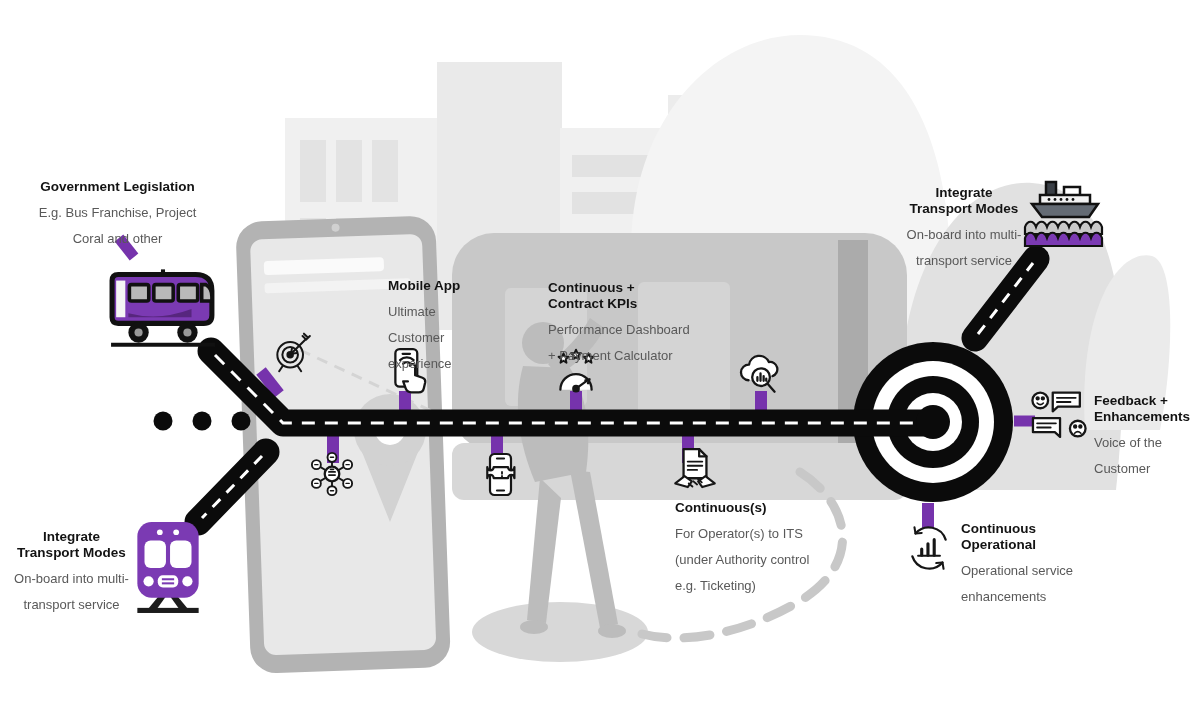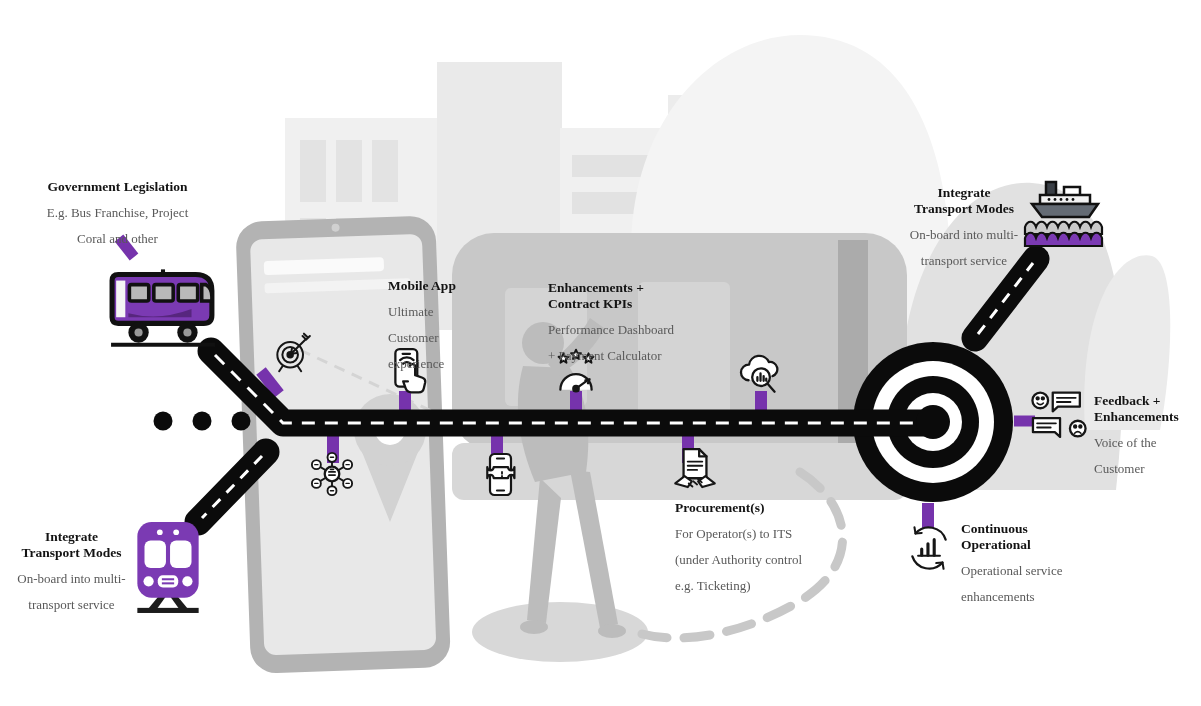--- a/index.html
+++ b/index.html
@@ -1,18 +1,18 @@
 <!DOCTYPE html>
 <html><head>
 <meta charset="utf-8">
 <style>
   html,body{margin:0;padding:0;background:#ffffff;}
   #canvas{
     position:relative;width:1201px;height:706px;overflow:hidden;background:#fff;
-    font-family:Liberation Serif, serif;
+    font-family:Liberation Sans, sans-serif;
     --purple:#7633ac; --vpurple:#7b3ab3; --road:#0b0b0b; --sub:#595959;
   }
   svg{display:block}
   .layer{position:absolute;left:0;top:0;}
   .label{position:absolute;z-index:6;line-height:16px;font-size:13px;}
   .label .t{font-weight:700;color:#131313;font-size:13.5px;white-space:nowrap;}
   .label .s{color:var(--sub);white-space:nowrap;margin-top:10px;}
   .center{text-align:center;}
   .icon{position:absolute;z-index:6;}
   .lineicon{stroke:#161616;fill:none;stroke-width:2.2;stroke-linecap:round;stroke-linejoin:round;}
@@ -278,21 +278,21 @@
 
 
   <div class="label" style="left:388px;top:278px;width:110px">
     <div class="t">Mobile App</div>
     <div class="s">Ultimate</div>
     <div class="s">Customer</div>
     <div class="s">experience</div>
   </div>
 
   <div class="label" style="left:548px;top:280px;width:160px">
-    <div class="t">Enhancements +</div>
+    <div class="t">Continuous +</div>
     <div class="t">Contract KPIs</div>
     <div class="s">Performance Dashboard</div>
     <div class="s">+ Payment Calculator</div>
   </div>
 
 
   <div class="label center" style="left:885px;top:185px;width:158px">
     <div class="t">Integrate</div>
     <div class="t">Transport Modes</div>
     <div class="s">On-board into multi-</div>
@@ -309,21 +309,21 @@
   <div class="label" style="left:961px;top:521px;width:135px">
     <div class="t">Continuous</div>
     <div class="t">Operational</div>
     <div class="s">Operational service</div>
     <div class="s">enhancements</div>
   </div>
 
 
 
   <div class="label" style="left:675px;top:500px;width:155px">
-    <div class="t">Procurement(s)</div>
+    <div class="t">Continuous(s)</div>
     <div class="s">For Operator(s) to ITS</div>
     <div class="s">(under Authority control</div>
     <div class="s">e.g. Ticketing)</div>
   </div>
 
   <div class="label center" style="left:0px;top:529px;width:143px">
     <div class="t">Integrate</div>
     <div class="t">Transport Modes</div>
     <div class="s">On-board into multi-</div>
     <div class="s">transport service</div>

